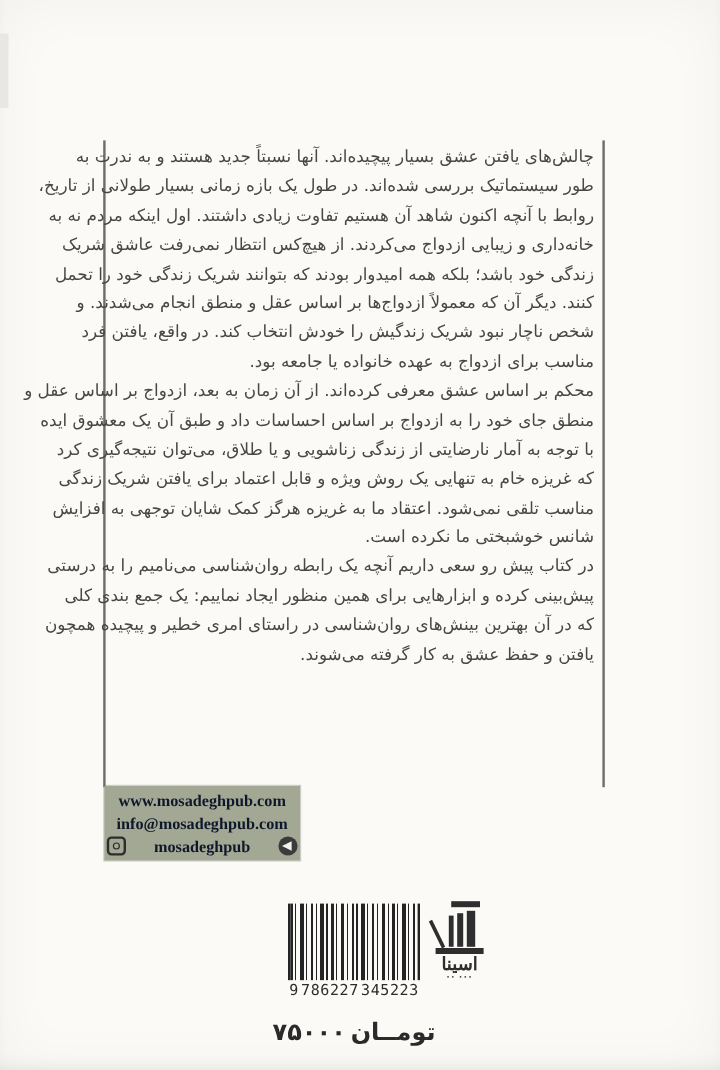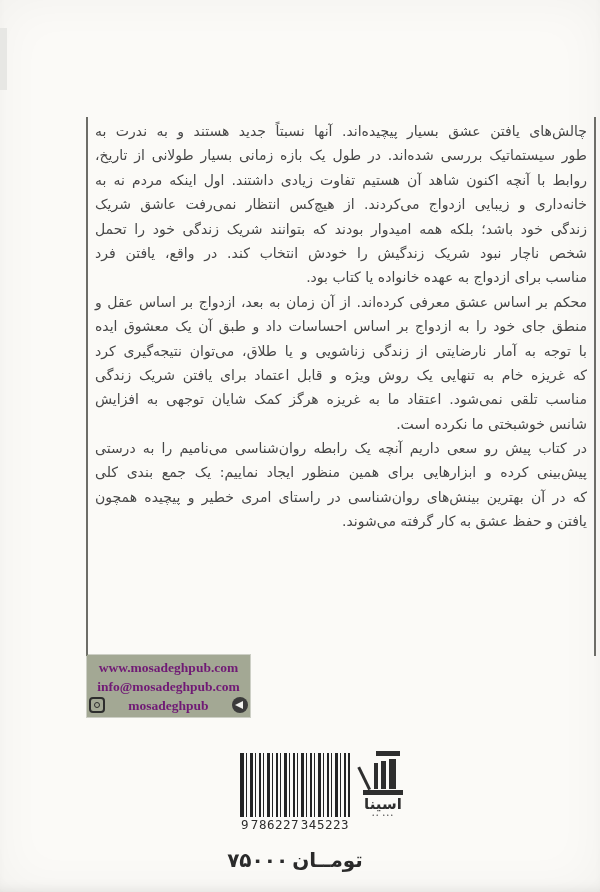--- a/index.html
+++ b/index.html
@@ -6,41 +6,41 @@
   body{width:600px;height:892px;font-family:"DejaVu Sans",sans-serif;background:#ffffff;}
   .cover{
     position:relative;width:600px;height:892px;overflow:hidden;
     background:#fbfaf7;
     box-shadow:inset 0 0 50px rgba(0,0,0,0.04), inset 0 -8px 14px -8px rgba(0,0,0,0.10);
   }
   .edge-artifact{position:absolute;left:0;top:28px;width:7px;height:62px;background:#e7e7e4;}
 
   
   .text-frame{
-    position:absolute;left:86px;top:117px;width:510px;height:539px;
+    position:absolute;left:86px;top:117px;width:418px;height:539px;
     box-sizing:border-box;
     border-left:2px solid #6d6d68;border-right:2px solid #6d6d68;
     padding:2px 7px 0 7px;
   }
   .line{
     direction:rtl;
     font-size:14px;line-height:24.4px;height:24.4px;
     color:#474747;
     text-align:justify;text-align-last:justify;
     white-space:nowrap;overflow:visible;
   }
   .line.p-end{text-align-last:right;white-space:normal;}
 
   
   .contact-box{
     position:absolute;left:87px;top:655px;width:163px;height:62px;
     background:#a3a894;
     display:flex;flex-direction:column;justify-content:center;align-items:center;
     font-family:"Liberation Serif",serif;font-weight:bold;
-    color:#701a75;font-size:13.5px;line-height:19px;
+    color:#0f172a;font-size:13.5px;line-height:19px;
     box-shadow:0 0 0 1px rgba(120,125,105,0.35);
   }
   .c-social{display:flex;align-items:center;gap:23px;}
   .ig{display:inline-block;width:12px;height:12px;border:2px solid #2d2d2d;border-radius:4px;position:relative;box-sizing:content-box;}
   .ig::after{content:"";position:absolute;left:2.5px;top:2.5px;width:4px;height:4px;border:1.5px solid #2d2d2d;border-radius:50%;}
   .tg{display:inline-block;width:16px;height:16px;border-radius:50%;background:#3b3b3b;position:relative;}
   .tg::after{content:"";position:absolute;left:3px;top:4px;width:0;height:0;
     border-top:4px solid transparent;border-bottom:4px solid transparent;border-right:8px solid #f2f2ef;}
 
   
@@ -75,37 +75,38 @@
   
   .logo{position:absolute;left:363px;top:751px;width:40px;color:#2e2e2e;}
   .shelf-top{width:24px;height:5px;background:#2e2e2e;margin-left:13px;}
   .books{height:33px;display:flex;align-items:flex-end;gap:3px;padding:2px 3px 0 5px;box-sizing:border-box;}
   .book{display:inline-block;background:#2e2e2e;}
   .book.slant{width:3px;height:25px;transform:rotate(-26deg);transform-origin:bottom right;}
   .book.b1{width:4px;height:26px;}
   .book.b2{width:5px;height:28px;}
   .book.b3{width:7px;height:30px;}
   .shelf-bot{width:40px;height:5px;background:#2e2e2e;margin-top:1px;}
-  .logo-name{font-size:15px;font-weight:bold;text-align:center;direction:rtl;line-height:18px;letter-spacing:-1px;}
+  .logo-name{font-size:15px;font-weight:bold;text-align:center;direction:rtl;line-height:18px;letter-spacing:-1px;font-family:Liberation Serif, serif;}
   .logo-sub{font-size:5px;letter-spacing:1px;text-align:center;color:#3a3a3a;line-height:5px;}
 </style>
 </head>
 <body>
 
 <div class="cover">
   <div class="edge-artifact"></div>
 
   <div class="text-frame">
     <div class="line">چالش‌های یافتن عشق بسیار پیچیده‌اند. آنها نسبتاً جدید هستند و به ندرت به</div>
     <div class="line">طور سیستماتیک بررسی شده‌اند. در طول یک بازه زمانی بسیار طولانی از تاریخ،</div>
     <div class="line">روابط با آنچه اکنون شاهد آن هستیم تفاوت زیادی داشتند. اول اینکه مردم نه به</div>
     <div class="line">خانه‌داری و زیبایی ازدواج می‌کردند. از هیچ‌کس انتظار نمی‌رفت عاشق شریک</div>
     <div class="line">زندگی خود باشد؛ بلکه همه امیدوار بودند که بتوانند شریک زندگی خود را تحمل</div>
+    <div class="line">کنند. دیگر آن که معمولاً ازدواج‌ها بر اساس عقل و منطق انجام می‌شدند. و</div>
     <div class="line">شخص ناچار نبود شریک زندگیش را خودش انتخاب کند. در واقع، یافتن فرد</div>
-    <div class="line p-end">مناسب برای ازدواج به عهده خانواده یا کتاب بود.</div>
+    <div class="line p-end">مناسب برای ازدواج به عهده خانواده یا جامعه بود.</div>
 
     <div class="line">محکم بر اساس عشق معرفی کرده‌اند. از آن زمان به بعد، ازدواج بر اساس عقل و</div>
     <div class="line">منطق جای خود را به ازدواج بر اساس احساسات داد و طبق آن یک معشوق ایده</div>
 
     <div class="line">با توجه به آمار نارضایتی از زندگی زناشویی و یا طلاق، می‌توان نتیجه‌گیری کرد</div>
     <div class="line">که غریزه خام به تنهایی یک روش ویژه و قابل اعتماد برای یافتن شریک زندگی</div>
     <div class="line">مناسب تلقی نمی‌شود. اعتقاد ما به غریزه هرگز کمک شایان توجهی به افزایش</div>
     <div class="line p-end">شانس خوشبختی ما نکرده است.</div>
 
     <div class="line">در کتاب پیش رو سعی داریم آنچه یک رابطه روان‌شناسی می‌نامیم را به درستی</div>

